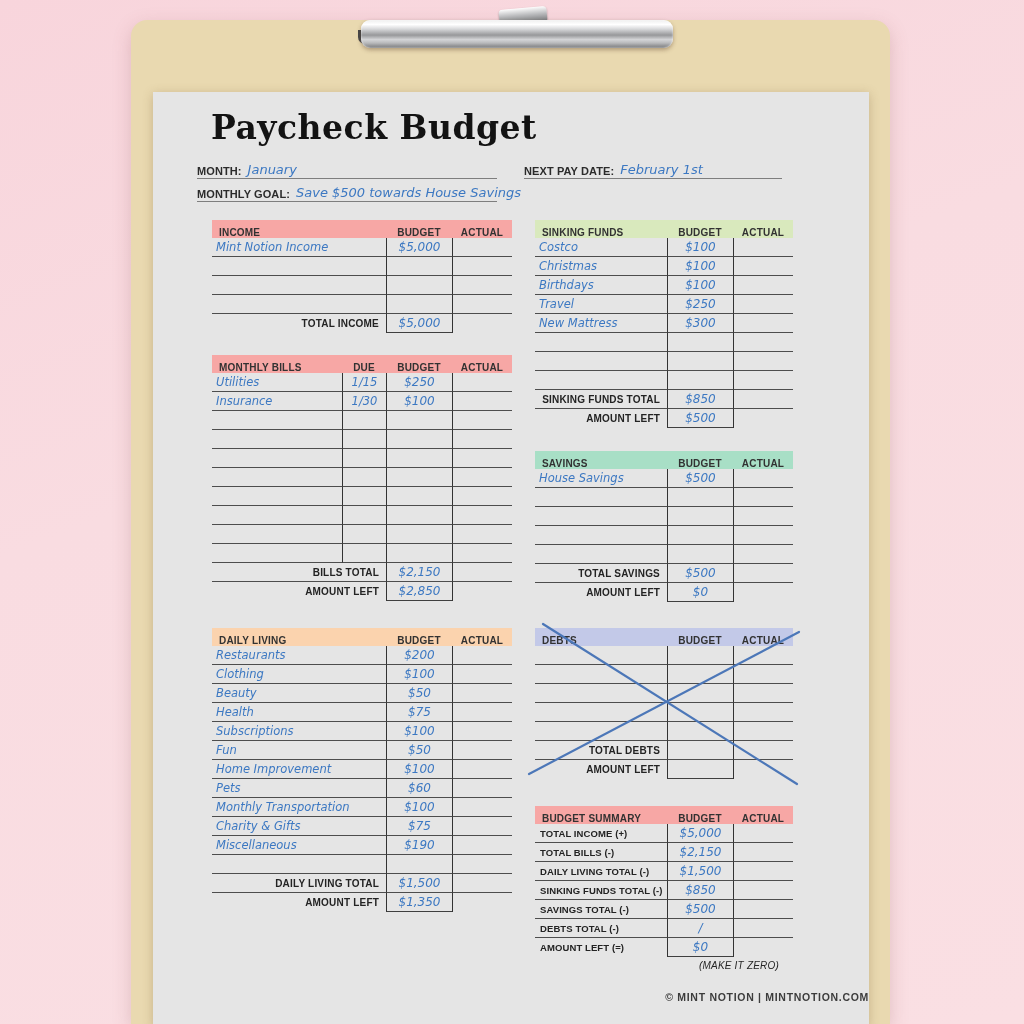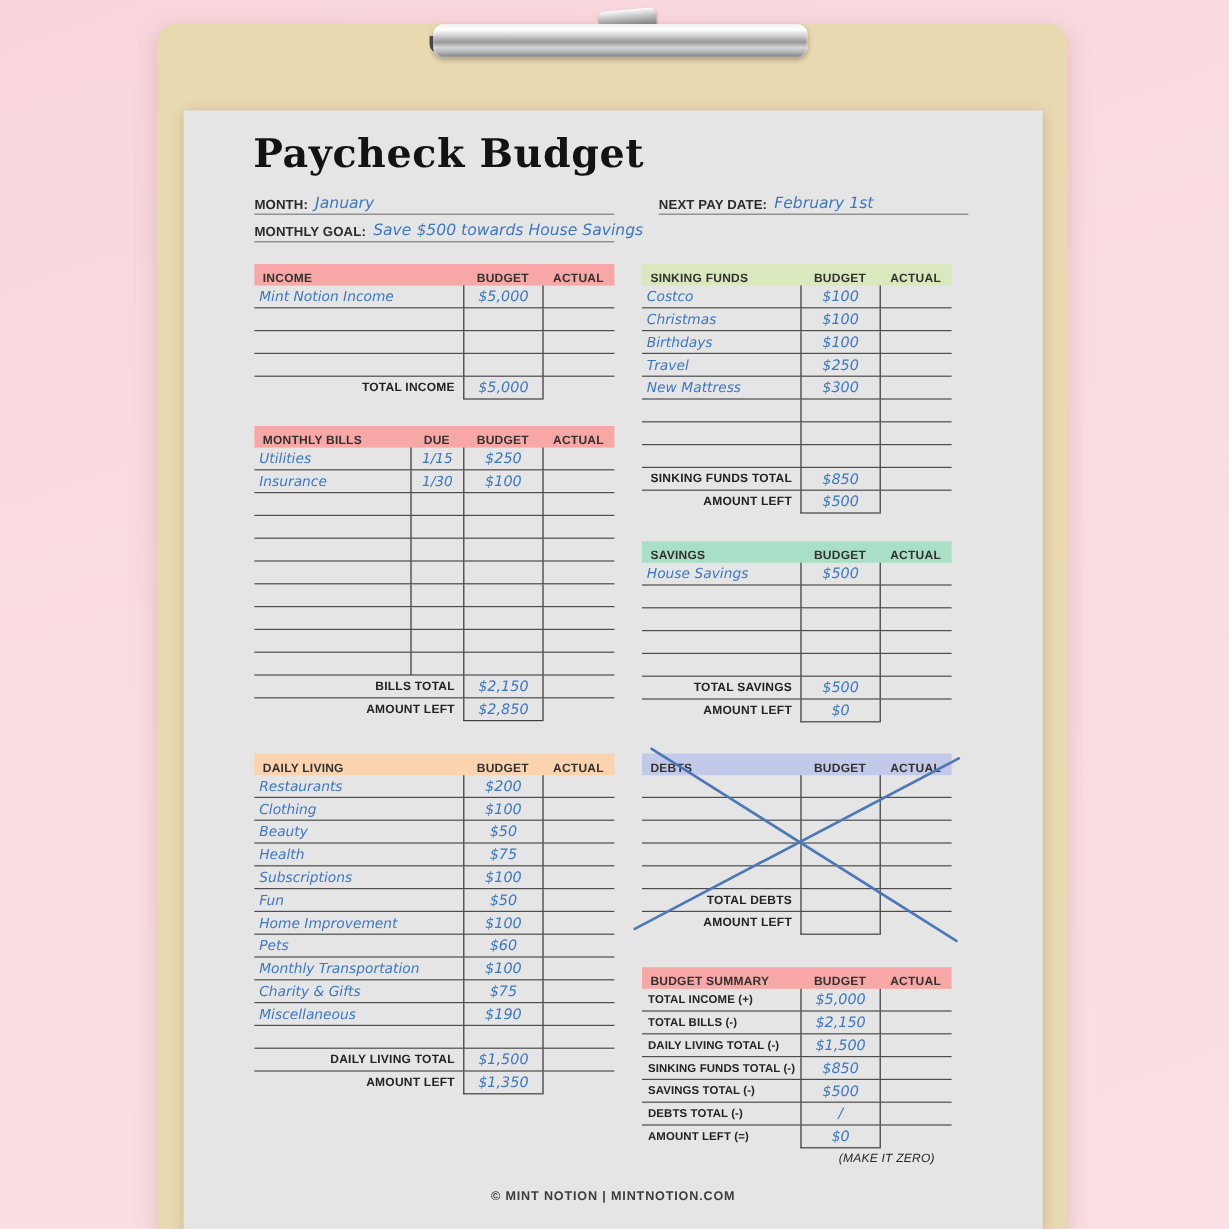--- a/index.html
+++ b/index.html
@@ -43,21 +43,21 @@
     border-radius:9px;
     background:linear-gradient(180deg,#eeeeee 0%,#ffffff 16%,#d8d9db 32%,#97989a 54%,#d4d5d7 70%,#b9babc 82%,#757678 100%);
     box-shadow:0 2px 4px rgba(90,60,40,.4), inset 0 0 2px rgba(255,255,255,.9);
   }
   
   .title{
     position:absolute;left:58px;top:16px;margin:0;
     font-family:"DejaVu Serif","Liberation Serif",serif;
     font-size:33px;font-weight:700;color:#131313;letter-spacing:.5px;
   }
-  .fields{position:absolute;left:59px;top:64px;display:flex;gap:37px;}
+  .fields{position:absolute;left:44px;top:64px;display:flex;gap:27px;}
   .fcol{display:flex;flex-direction:column;}
   .fcol.left{width:300px;} .fcol.right{width:258px;}
   .fline{height:21px;border-bottom:1px solid #7e7e7e;display:flex;align-items:flex-end;gap:6px;padding-bottom:1px;}
   .flabel{font-weight:700;font-size:11px;color:#2b2b2b;letter-spacing:.1px;white-space:nowrap;}
   .ink{color:#3c78c2;font-style:italic;font-family:"DejaVu Sans",sans-serif;}
   .fvalue{font-size:13px;white-space:nowrap;text-align:right;}
   
   .col-left{position:absolute;left:59px;top:128px;width:300px;}
   .col-right{position:absolute;left:382px;top:128px;width:258px;}
   .mt22{margin-top:22px}.mt23{margin-top:23px}.mt26{margin-top:26px}.mt27{margin-top:27px}
@@ -78,21 +78,21 @@
   .c.merge{flex:1;}
   .vline{border-left:1px solid #333;}
   .total-label{justify-content:flex-end;padding-right:7px;font-weight:700;font-size:10px;color:#232323;letter-spacing:.2px;white-space:nowrap;}
   .sum-label{justify-content:flex-start;padding-left:5px;font-weight:700;font-size:9.5px;color:#232323;letter-spacing:.1px;white-space:nowrap;}
   .t-row.t-last .c{border-bottom:none;}
   .t-row.t-last .c.budget{border-bottom:1px solid #3f3f3f;}
   .t-note{text-align:right;padding-right:14px;font-weight:400;font-style:italic;font-size:10px;color:#262626;margin-top:3px;letter-spacing:.2px;}
   .x-overlay{position:absolute;left:-8px;top:-6px;overflow:visible;pointer-events:none;}
   .x-overlay line{stroke:#4c77b8;stroke-width:2.2;stroke-linecap:round;}
   
-  .footer{position:absolute;left:0;right:0;top:899px;text-align:center;
+  .footer{position:absolute;left:0;right:0;top:899px;text-align:right;
     font-size:10.5px;font-weight:700;letter-spacing:.7px;color:#3c3c3c;}
 </style>
 </head>
 <body>
 
 <div class="wood"></div>
 
 <div class="paper">
   <h1 class="title">Paycheck Budget</h1>
 

